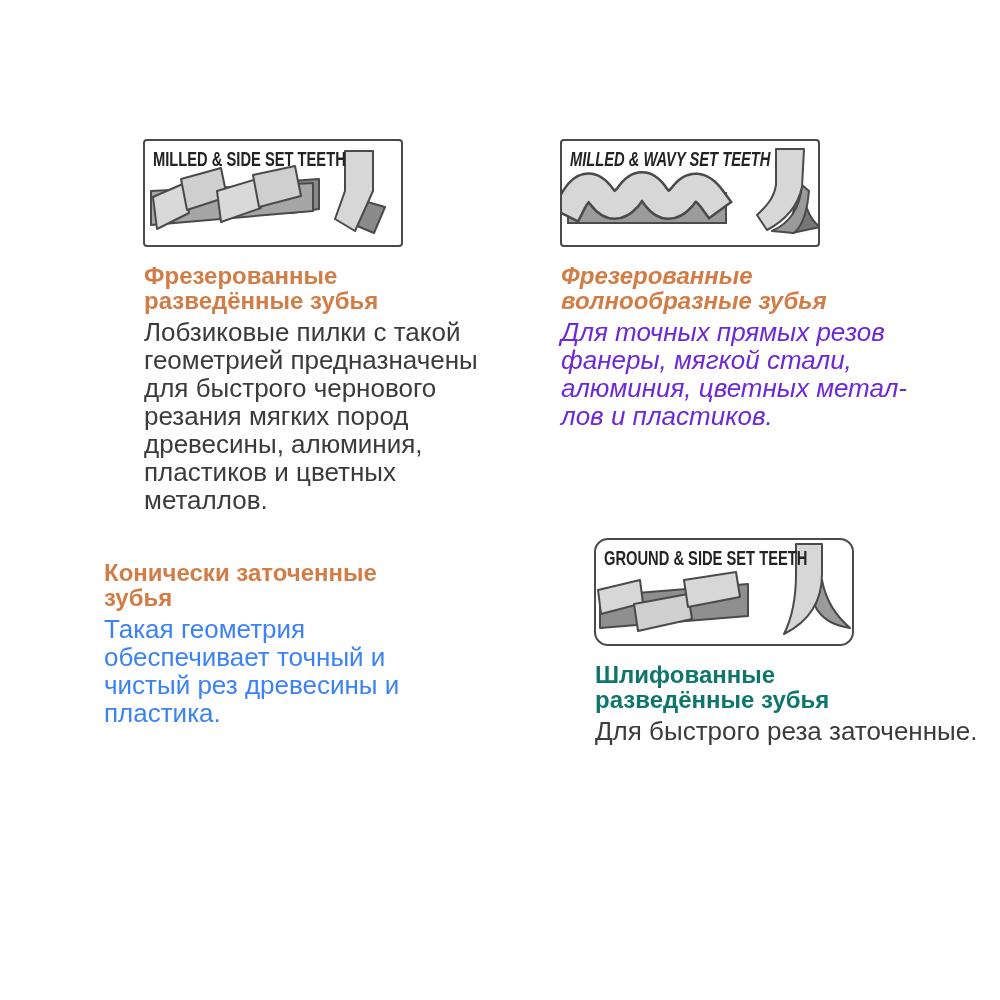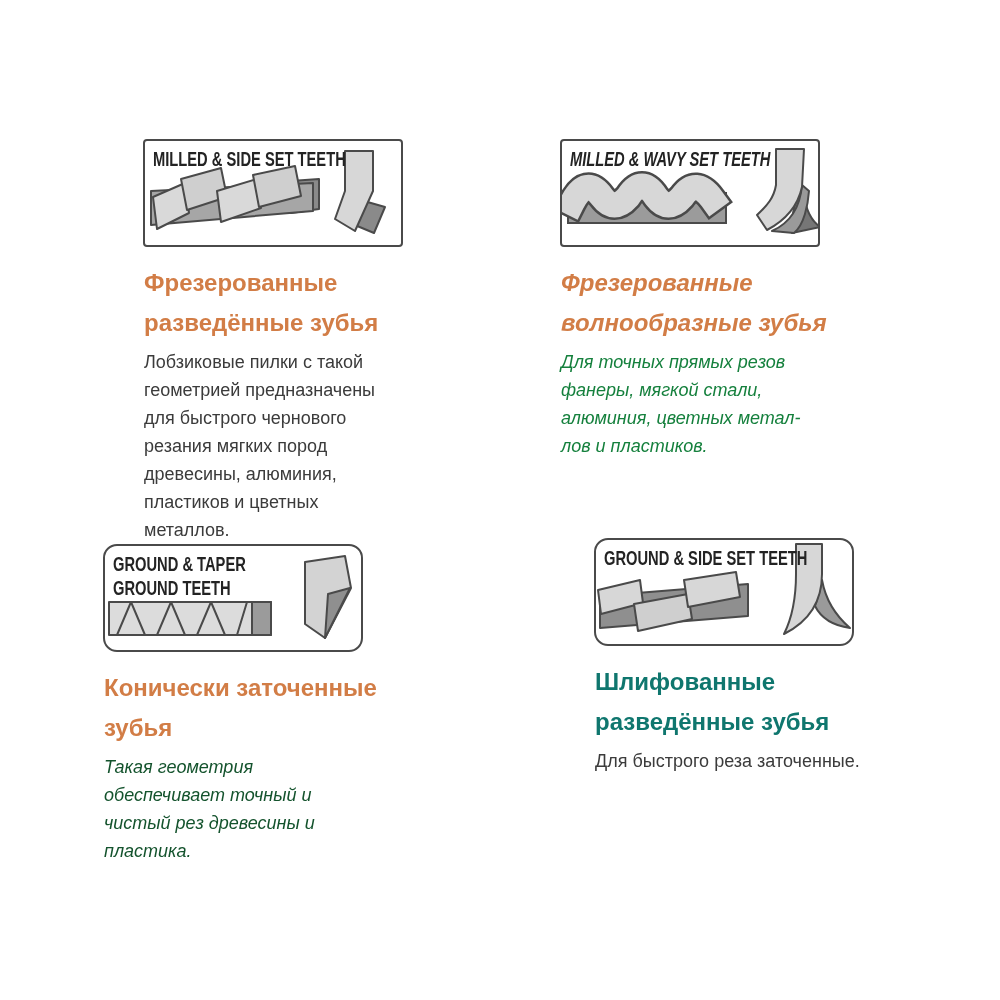--- a/index.html
+++ b/index.html
@@ -56,26 +56,26 @@
     top: 0;
     width: 256px;
     height: 104px;
     z-index: 1;
   }
 
   .heading {
     margin: 16px 0 0 1px;
     font-size: 24px;
     font-weight: 700;
-    line-height: 40px;
+    line-height: 25px;
     white-space: pre-line;
   }
   .body-text {
     margin: 5px 0 0 1px;
-    font-size: 18px;
+    font-size: 26px;
     font-weight: 400;
     line-height: 28px;
     color: #3b3b3b;
     white-space: pre-line;
   }
 </style>
 </head>
 <body>
 
 <div>
@@ -116,45 +116,30 @@
         <g stroke="#4a4a4a" stroke-width="2" stroke-linejoin="round">
           <path d="M242,46 C242,68 250,80 258,86 L230,92 C228,76 234,60 236,50 Z" fill="#767676"></path>
           <path d="M240,44 C238,68 228,82 210,90 L232,92 C242,84 246,64 247,50 Z" fill="#9a9a9a"></path>
           <path d="M214,8 L242,8 L240,46 C236,64 226,78 205,89 L195,74 C206,64 212,56 214,44 Z" fill="#d7d7d7"></path>
         </g>
       </svg>
       <div class="box-label" style="color: rgb(35, 35, 35);">MILLED &amp; WAVY SET TEETH</div>
     </div>
     <h2 class="heading" style="color: rgb(210, 125, 70);">Фрезерованные
 волнообразные зубья</h2>
-    <p class="body-text" style="color: #15803d;">Для точных прямых резов
+    <p class="body-text" style="color: #6d28d9;">Для точных прямых резов
 фанеры, мягкой стали,
 алюминия, цветных метал-
 лов и пластиков.</p>
   </div>
 
   <div class="section" id="sec-2">
-    <div class="box rounded">
-      <svg class="illustration" viewBox="0 0 256 104">
-        <g stroke="#4a4a4a" stroke-width="2" stroke-linejoin="round">
-          <rect x="4" y="56" width="162" height="33" fill="#dcdcdc"></rect>
-          <rect x="147" y="56" width="19" height="33" fill="#9b9b9b"></rect>
-        </g>
-        <path d="M12,89 L26,56 L40,89 Z M52,89 L66,56 L80,89 Z M92,89 L106,56 L120,89 Z M132,89 L142,56" fill="none" stroke="#4a4a4a" stroke-width="2" stroke-linejoin="round"></path>
-        <g stroke="#4a4a4a" stroke-width="2" stroke-linejoin="round">
-          <polygon points="200,16 240,10 246,42 220,92 200,78" fill="#d3d3d3"></polygon>
-          <polygon points="245,42 220,92 223,48" fill="#8f8f8f"></polygon>
-        </g>
-      </svg>
-      <div class="box-label" style="color: rgb(35, 35, 35);">GROUND &amp; TAPER
-GROUND TEETH</div>
-    </div>
     <h2 class="heading" style="color: rgb(210, 125, 70);">Конически заточенные
 зубья</h2>
-    <p class="body-text" style="color: #14532d; font-style: italic;">Такая геометрия
+    <p class="body-text" style="color: #3b82f6;">Такая геометрия
 обеспечивает точный и
 чистый рез древесины и
 пластика.</p>
   </div>
 
   <div class="section" id="sec-3">
     <div class="box rounded">
       <svg class="illustration" viewBox="0 0 256 104">
         <g stroke="#4a4a4a" stroke-width="2" stroke-linejoin="round">
           <polygon points="4,56 152,44 152,76 4,88" fill="#8f8f8f"></polygon>

